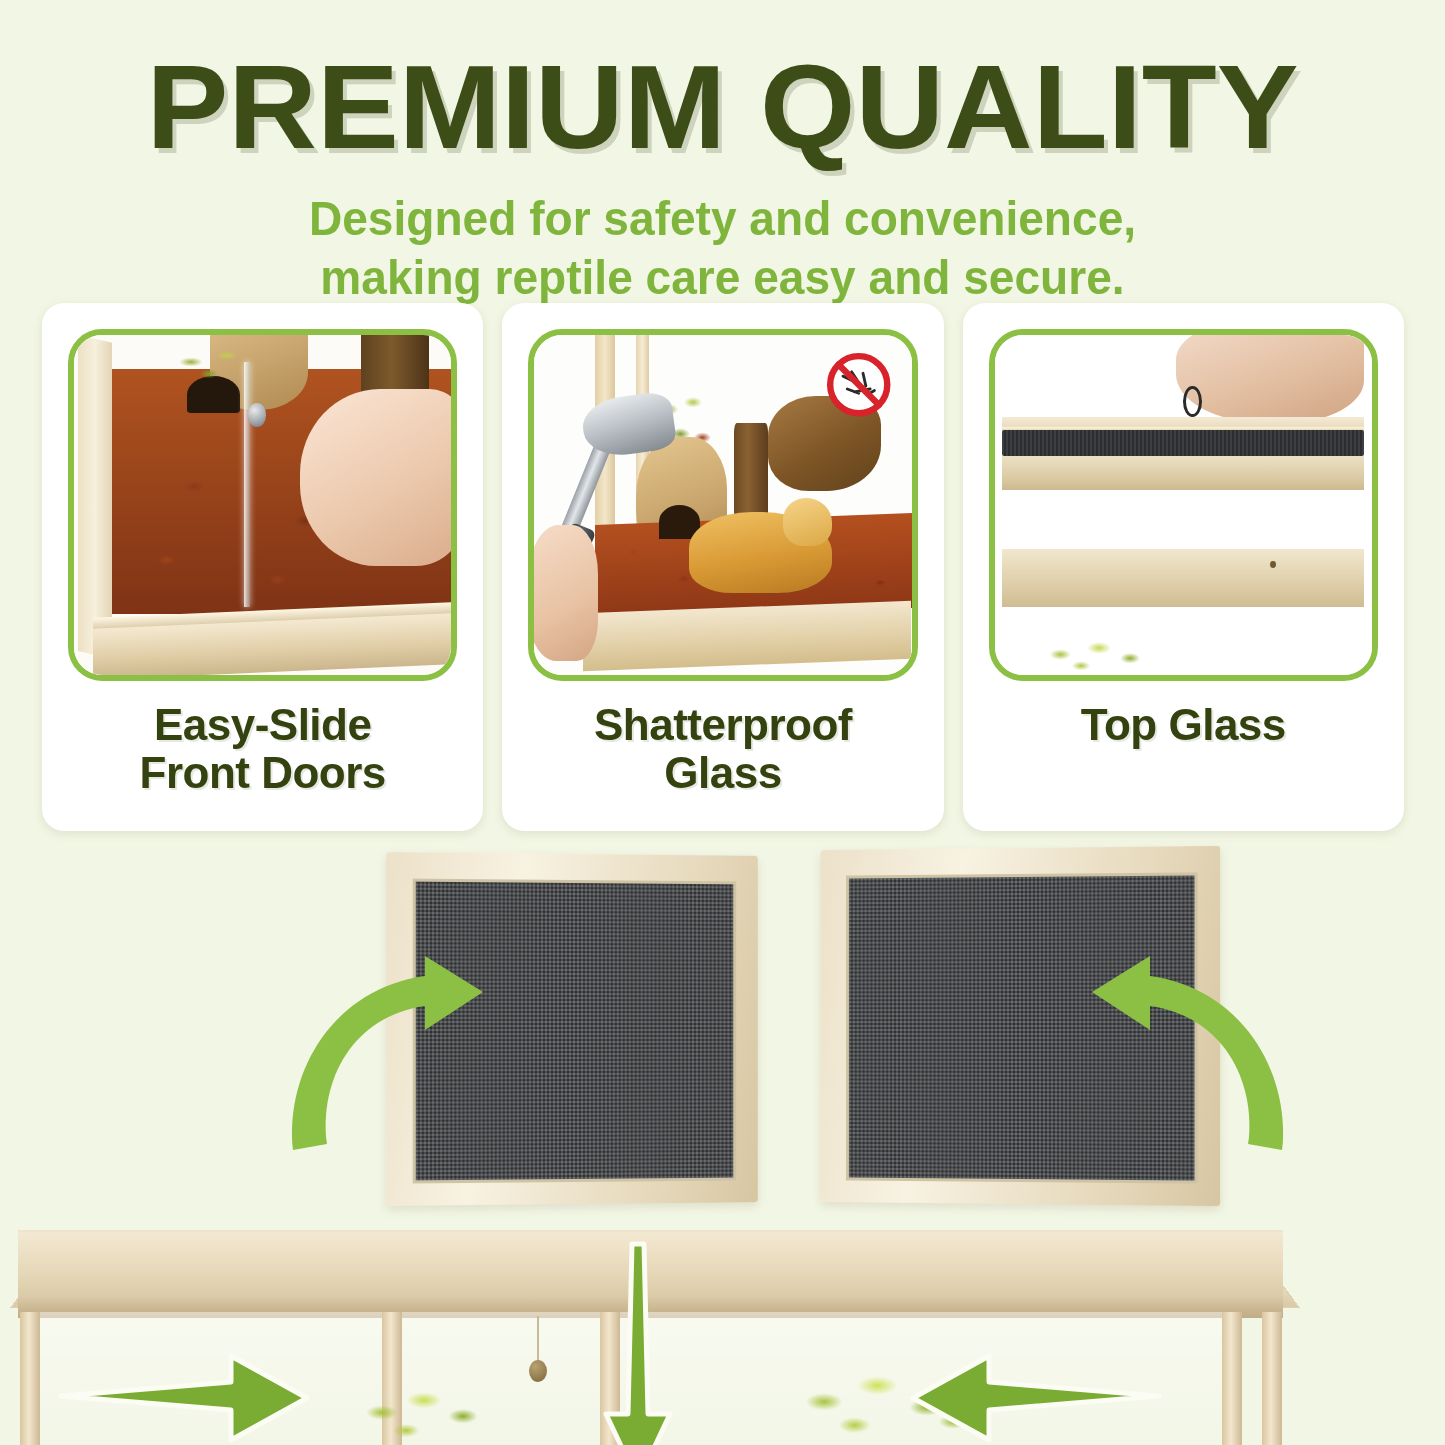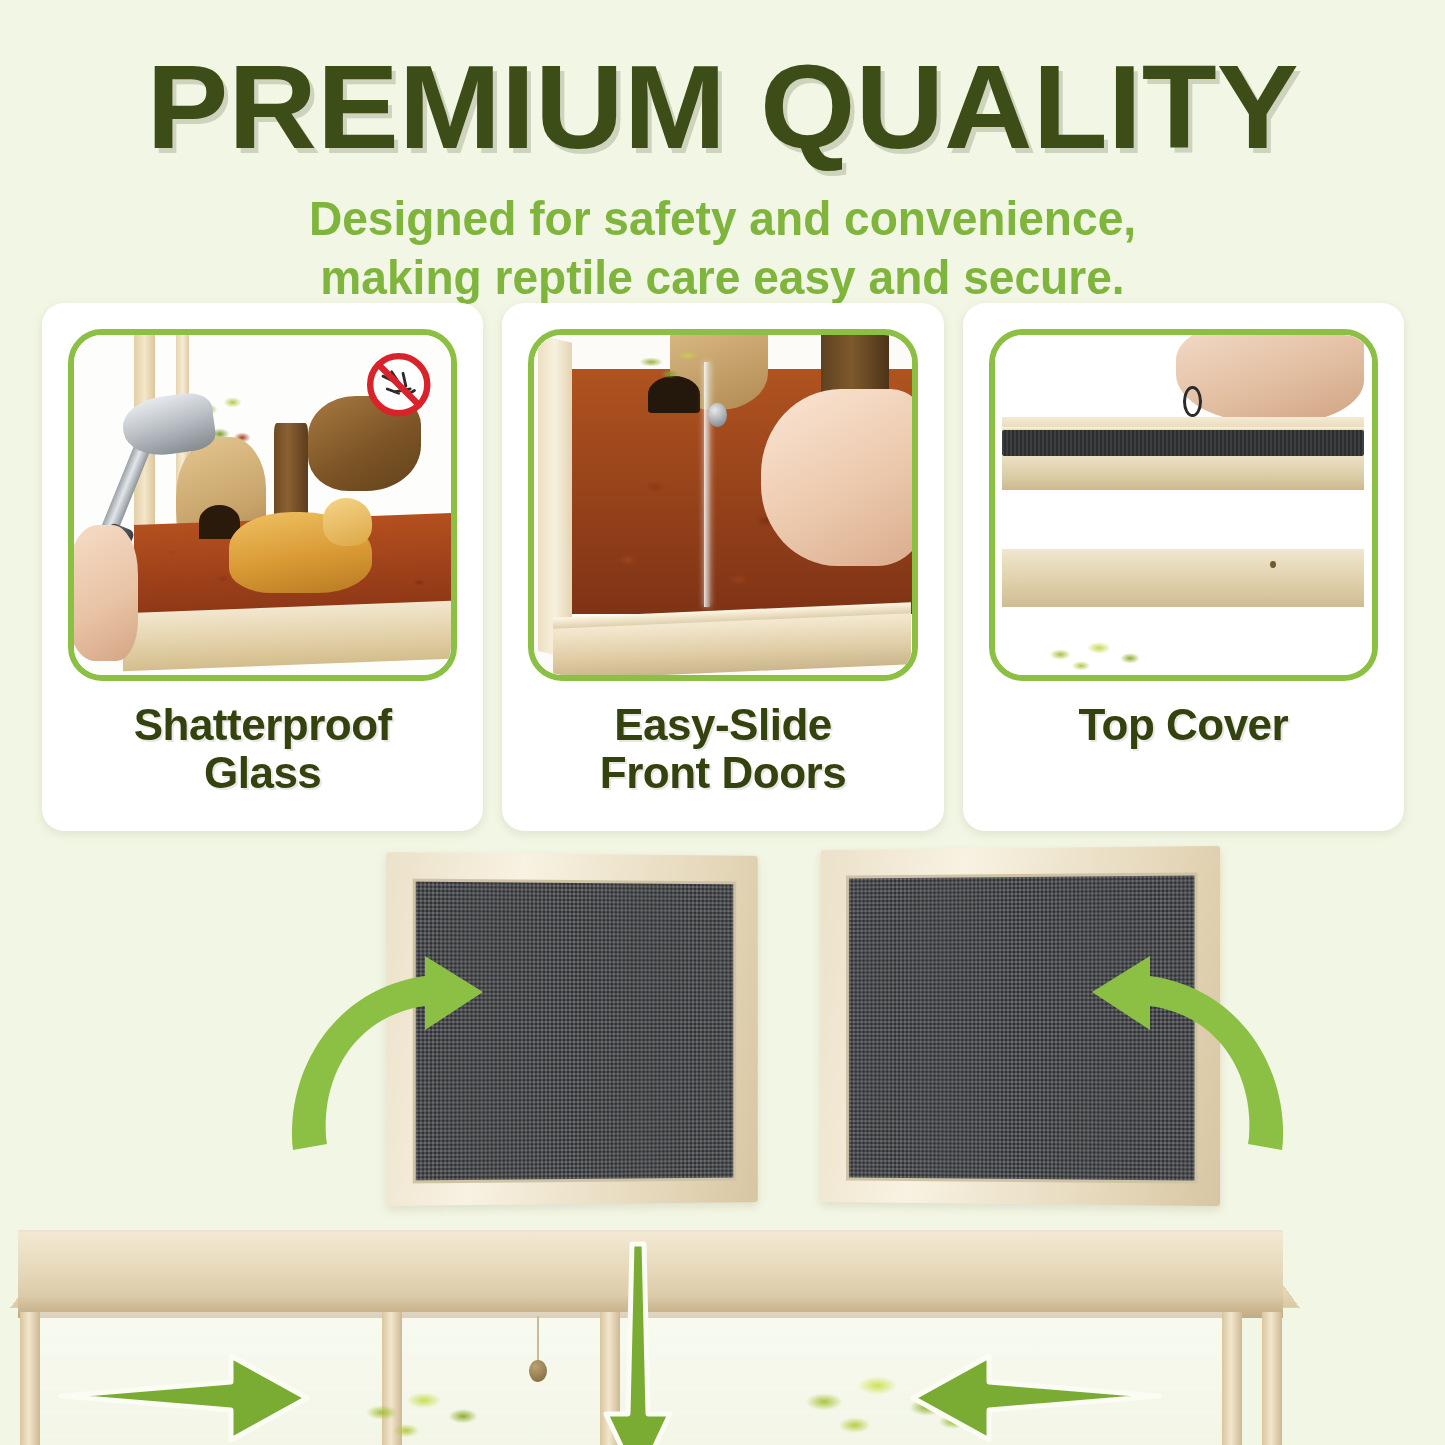--- a/index.html
+++ b/index.html
@@ -369,20 +369,43 @@
   <div class="subtitle">
     <span class="l1">Designed for safety and convenience,</span>
     <span class="l2">making reptile care easy and secure.</span>
   </div>
 
   <div class="cards">
 
     <div class="card">
       <div class="photo-frame">
         <div class="photo">
+          <div class="p2-bg"></div>
+          <div class="p2-sub"></div>
+          <div class="p2-rockt"></div>
+          <div class="p2-cave"></div>
+          <div class="p2-plantstop"></div>
+          <div class="p2-logr"></div>
+          <div class="p2-side"></div>
+          <div class="p2-glass"></div>
+          <div class="p2-hand"></div>
+          <div class="p2-knob"></div>
+          <div class="p2-rail"></div>
+          <div class="p2-base"></div>
+        </div>
+      </div>
+      <div class="card-label">
+        <span>Easy-Slide</span>
+        <span class="l2">Front Doors</span>
+      </div>
+    </div>
+
+    <div class="card">
+      <div class="photo-frame">
+        <div class="photo">
           <div class="p1-bg"></div>
           <div class="p1-wood-l"></div>
           <div class="p1-wood-r"></div>
           <div class="p1-branch"></div>
           <div class="p1-log"></div>
           <div class="p1-plant"></div>
           <div class="p1-rock"></div>
           <div class="p1-substrate"></div>
           <div class="p1-cave"></div>
           <div class="p1-dragon"></div>
@@ -403,57 +426,34 @@
       </div>
       <div class="card-label">
         <span>Shatterproof</span>
         <span class="l2">Glass</span>
       </div>
     </div>
 
     <div class="card">
       <div class="photo-frame">
         <div class="photo">
-          <div class="p2-bg"></div>
-          <div class="p2-sub"></div>
-          <div class="p2-rockt"></div>
-          <div class="p2-cave"></div>
-          <div class="p2-plantstop"></div>
-          <div class="p2-logr"></div>
-          <div class="p2-side"></div>
-          <div class="p2-glass"></div>
-          <div class="p2-hand"></div>
-          <div class="p2-knob"></div>
-          <div class="p2-rail"></div>
-          <div class="p2-base"></div>
-        </div>
-      </div>
-      <div class="card-label">
-        <span>Easy-Slide</span>
-        <span class="l2">Front Doors</span>
-      </div>
-    </div>
-
-    <div class="card">
-      <div class="photo-frame">
-        <div class="photo">
           <div class="p3-bg"></div>
           <div class="p3-hand"></div>
           <div class="p3-ring"></div>
           <div class="p3-railtop"></div>
           <div class="p3-meshshine"></div>
           <div class="p3-mesh"></div>
           <div class="p3-railmid"></div>
           <div class="p3-railbot"></div>
           <div class="p3-screw"></div>
           <div class="p3-plant"></div>
         </div>
       </div>
       <div class="card-label">
-        <span class="l2">Top Cover</span>
+        <span class="l2">Top Glass</span>
       </div>
     </div>
 
   </div>
 
   <div class="scene">
 
     <div class="lid lid-left">
       <div class="lid-inner"></div>
     </div>

